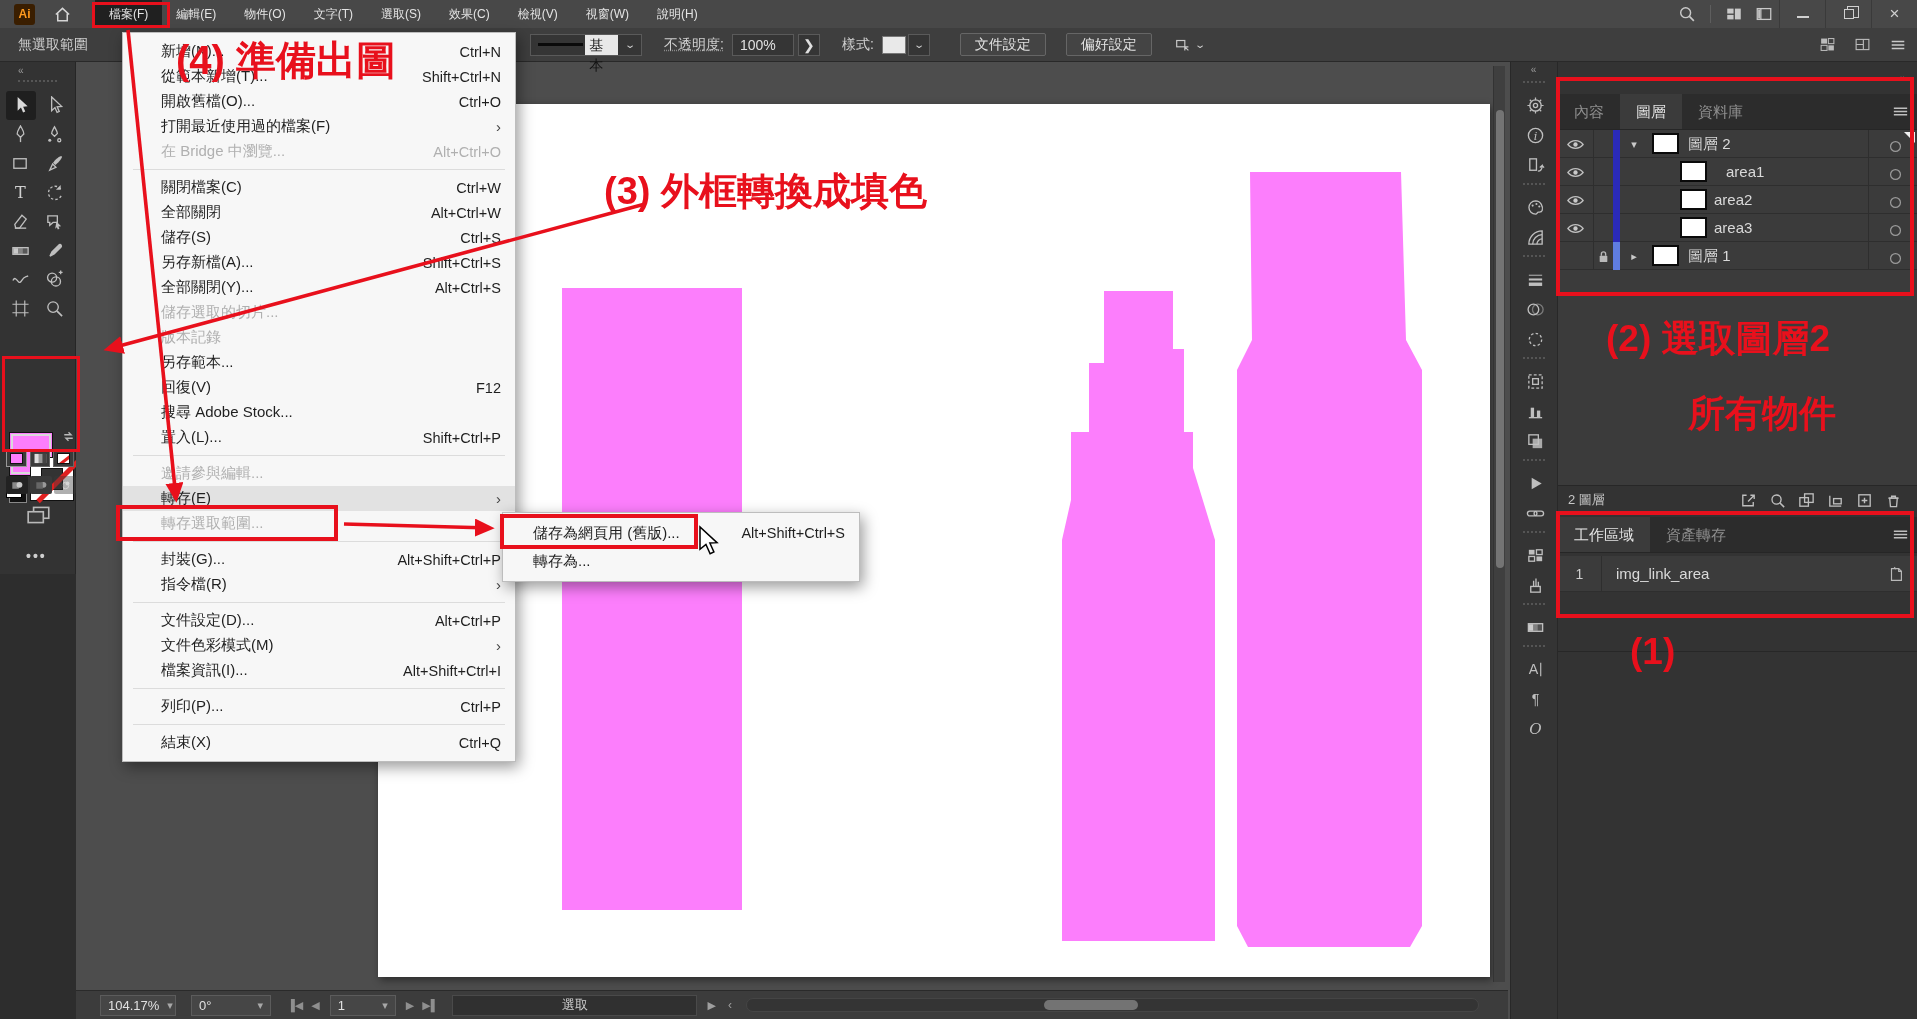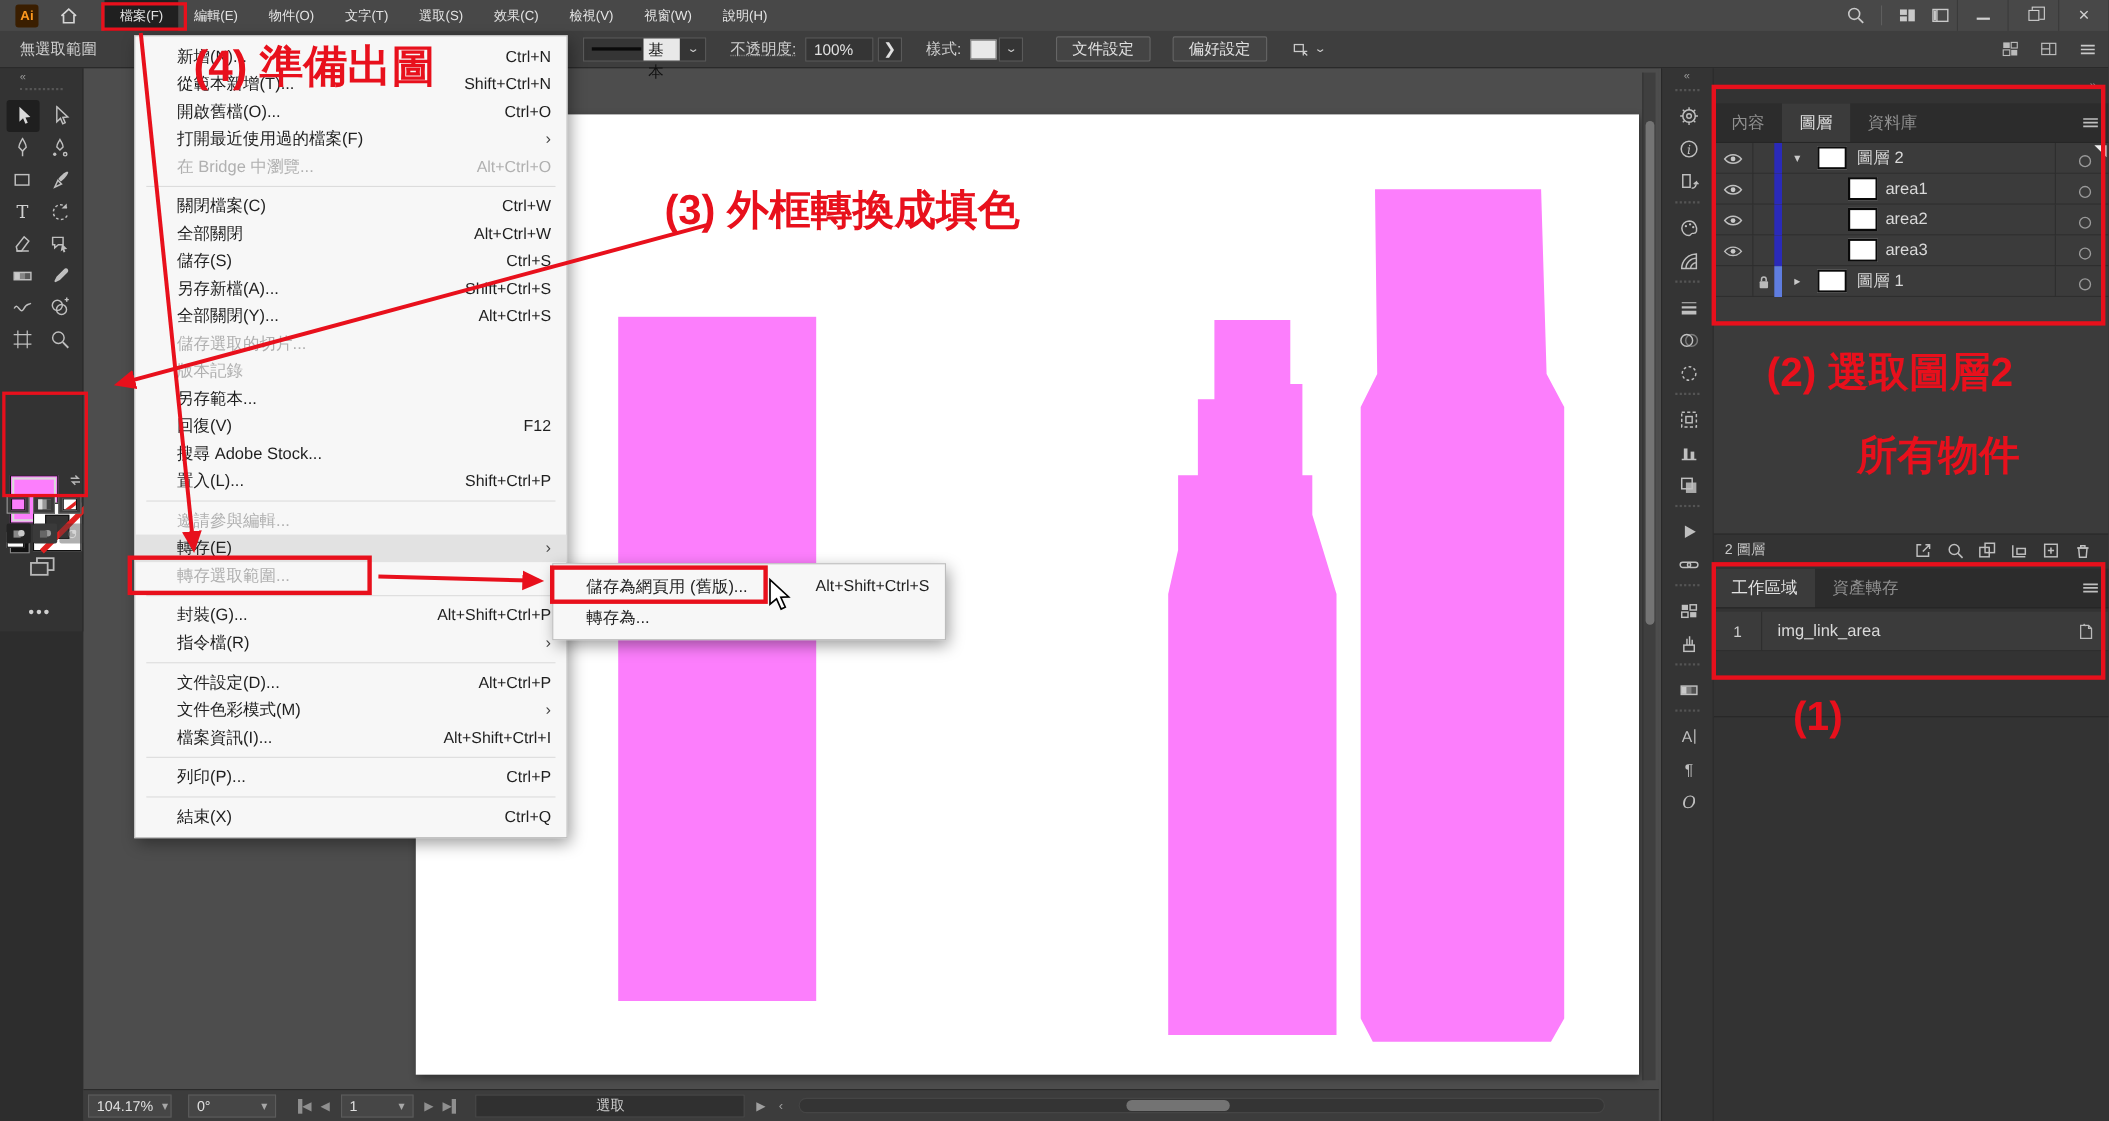--- a/index.html
+++ b/index.html
@@ -576,21 +576,21 @@
         <div class="lrow" style="top: 28px;">
           <span class="eyecol">
             <svg viewBox="0 0 20 20" width="19" height="19">
               <path d="M2 10c4.2-5.4 11.8-5.4 16 0-4.2 5.4-11.8 5.4-16 0z" fill="none" stroke="#bfbfbf" stroke-width="1.4"></path>
               <circle cx="10" cy="10" r="2.3" fill="#c9c9c9"></circle>
             </svg>
           </span>
           <span class="lockcol"></span>
           <span class="selbar" style="background: rgb(42, 42, 185);"></span>
           <span class="thumb th-area1" style="left: 122px;"></span>
-          <span class="l-label" style="left: 156px; text-align: right;">area1</span>
+          <span class="l-label" style="left: 168px; text-align: right;">area1</span>
           <span class="rcol"></span>
           <span class="tgt">
             <svg viewBox="0 0 20 20" width="19" height="19">
               <circle cx="10" cy="10" r="5.2" fill="none" stroke="#9a9a9a" stroke-width="1.3"></circle>
             </svg>
           </span>
         </div>
         <div class="lrow" style="top: 56px;">
           <span class="eyecol">
             <svg viewBox="0 0 20 20" width="19" height="19">
@@ -706,21 +706,21 @@
             <path d="M5 4h8l3 3v10H5z" fill="none" stroke="#b9b9b9" stroke-width="1.3"></path>
             <path d="M13 4v3h3" fill="none" stroke="#b9b9b9" stroke-width="1.3"></path>
             <path d="M8 2.5l2 2" stroke="#b9b9b9" stroke-width="1.3"></path>
           </svg>
       </span>
     </div>
     <div id="ab-empty"></div>
   </div>
 
   <div id="statusbar">
-    <div class="sb-box" style="margin-left:4px;width:76px">
+    <div class="sb-box" style="margin-left:24px;width:76px">
       <span>104.17%</span>
         <span class="sb-arrow" style="margin-left:auto">▾</span>
     </div>
     <div class="sb-box" style="margin-left:15px;width:80px">
       <span>0°</span>
         <span class="sb-arrow" style="margin-left:auto">▾</span>
     </div>
     <span style="margin-left:16px;color:#8f8f8f;font-size:11px">▐◀</span>
     <span style="margin-left:8px;color:#8f8f8f;font-size:11px">◀</span>
     <div class="sb-box" style="margin-left:10px;width:66px">

